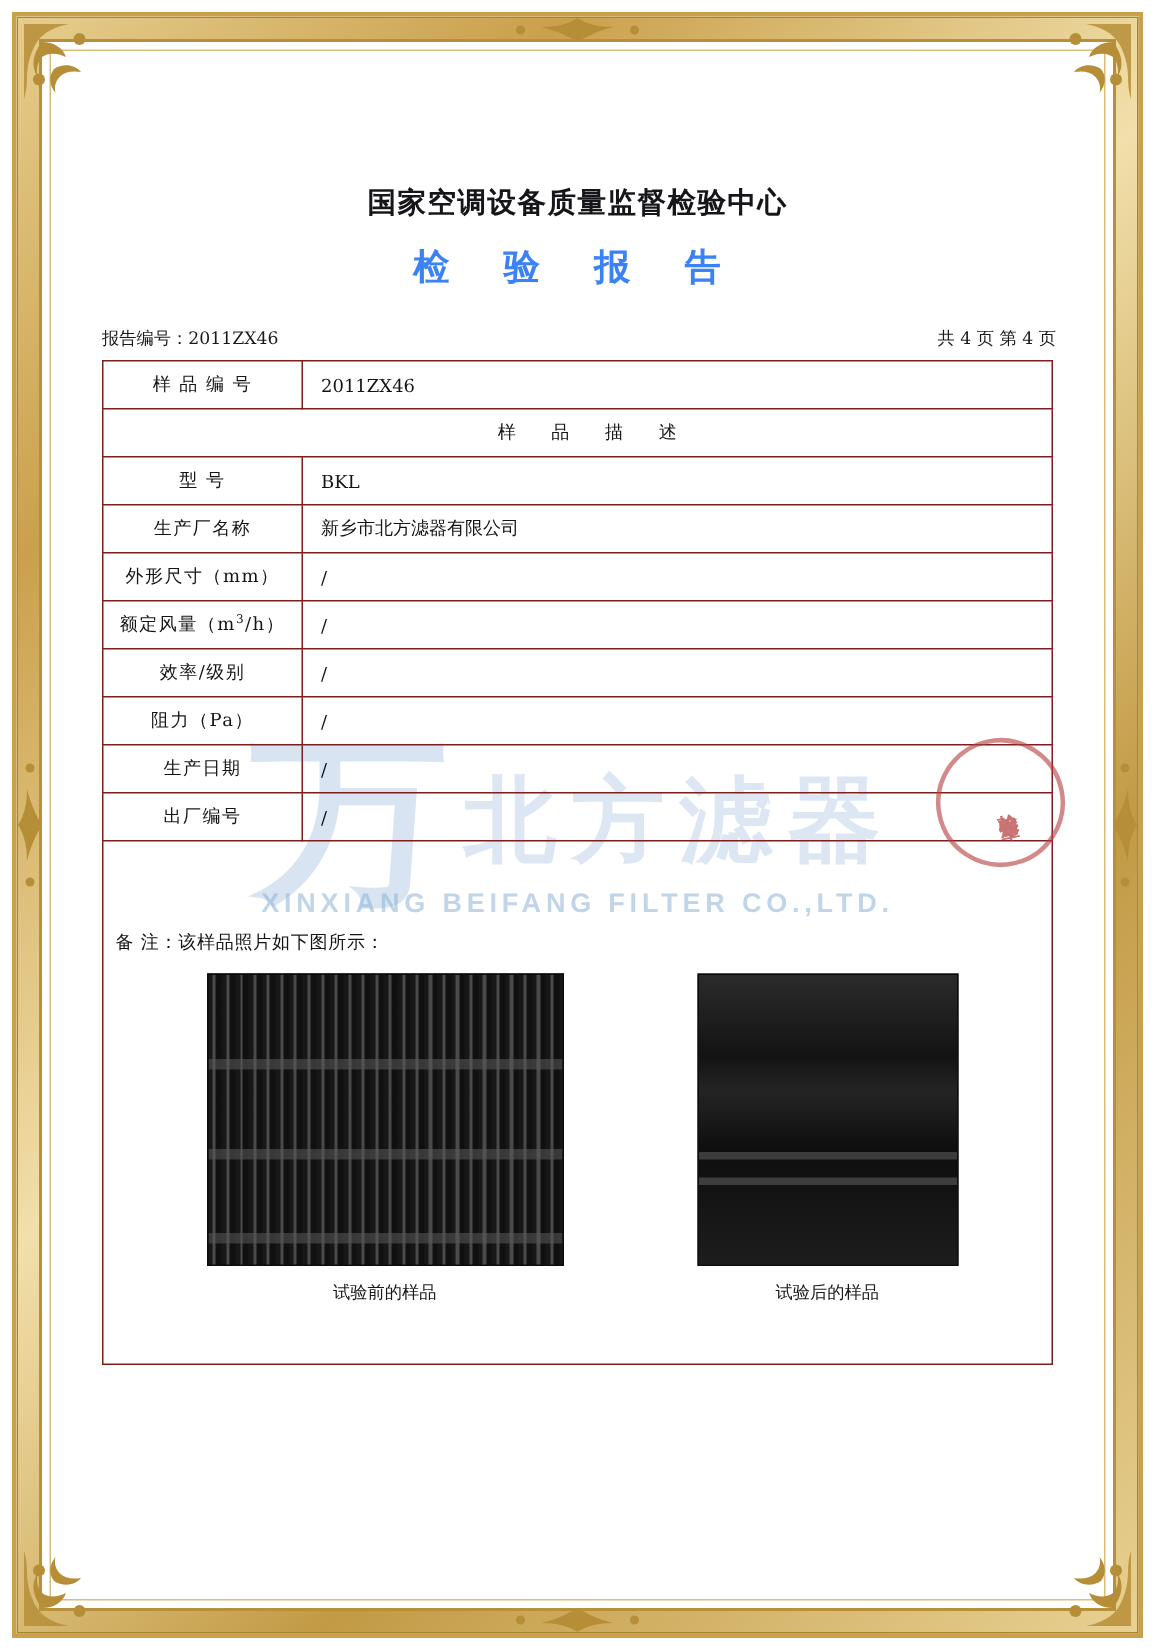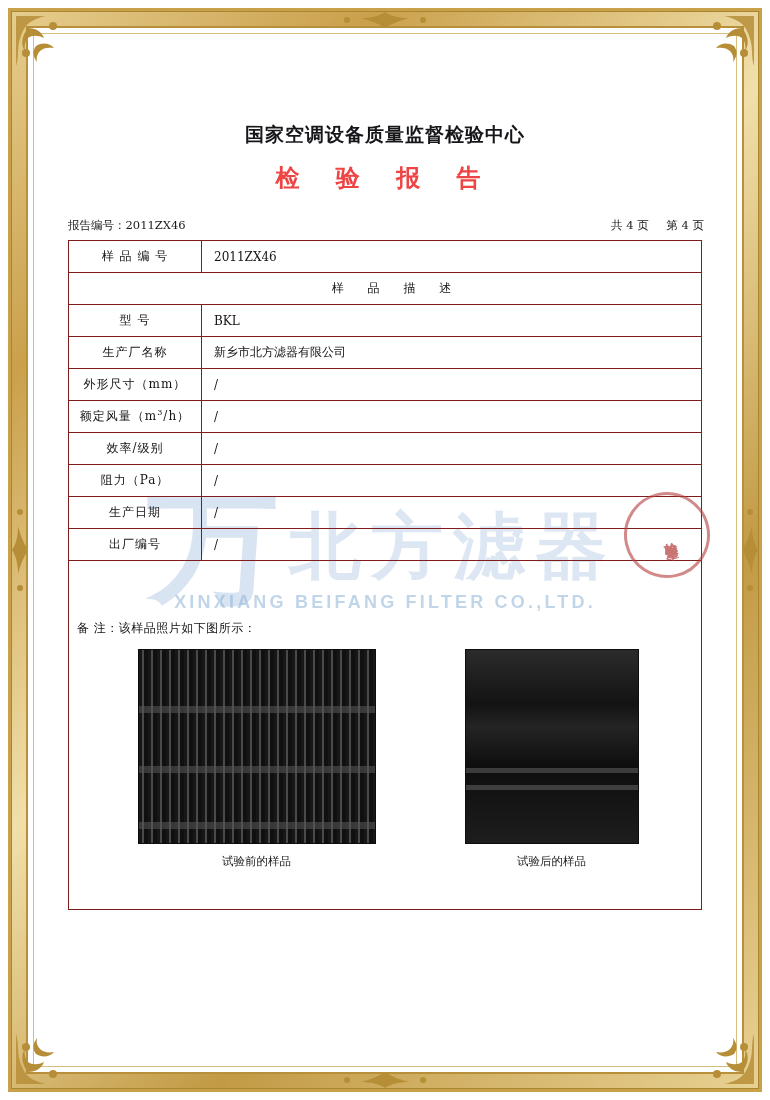--- a/index.html
+++ b/index.html
@@ -81,37 +81,37 @@
     letter-spacing: 1px;
     color: #16161a;
     margin-top: 78px;
     font-family: "DejaVu Serif", "Liberation Serif", serif;
   }
   .title-report {
     text-align: center;
     font-size: 24px;
     font-weight: bold;
     letter-spacing: 14px;
-    color: #ef4444;
+    color: #3b82f6;
     margin-top: 14px;
     font-family: "DejaVu Serif", "Liberation Serif", serif;
   }
 
   .meta-row {
     display: flex;
     justify-content: space-between;
     align-items: flex-end;
     margin-top: 24px;
     padding: 0 22px 0 24px;
     font-size: 11.5px;
     color: #1a1a1d;
     font-family: "DejaVu Serif", "Liberation Serif", serif;
     gap: 12px;
   }
-  .meta-right span { margin-left: 14px; }
+  .meta-right span { }
 
   
   .table-wrap {
     margin: 7px 24px 0 24px;
     position: relative;
     z-index: 3;
   }
   table.report {
     width: 100%;
     border-collapse: collapse;
@@ -218,21 +218,21 @@
   }
   .wm-logo {
     font-size: 120px;
     line-height: 1;
     color: #7fa8d6;
     font-weight: bold;
     font-family: "DejaVu Serif", serif;
     transform: scaleX(1.1);
   }
   .wm-cn {
-    font-size: 72px;
+    font-size: 62px;
     font-weight: bold;
     letter-spacing: 10px;
     color: #8fb3d8;
     font-family: "DejaVu Serif", serif;
   }
   .wm-en {
     position: absolute;
     top: 140px;
     left: 0; right: 0;
     text-align: center;

